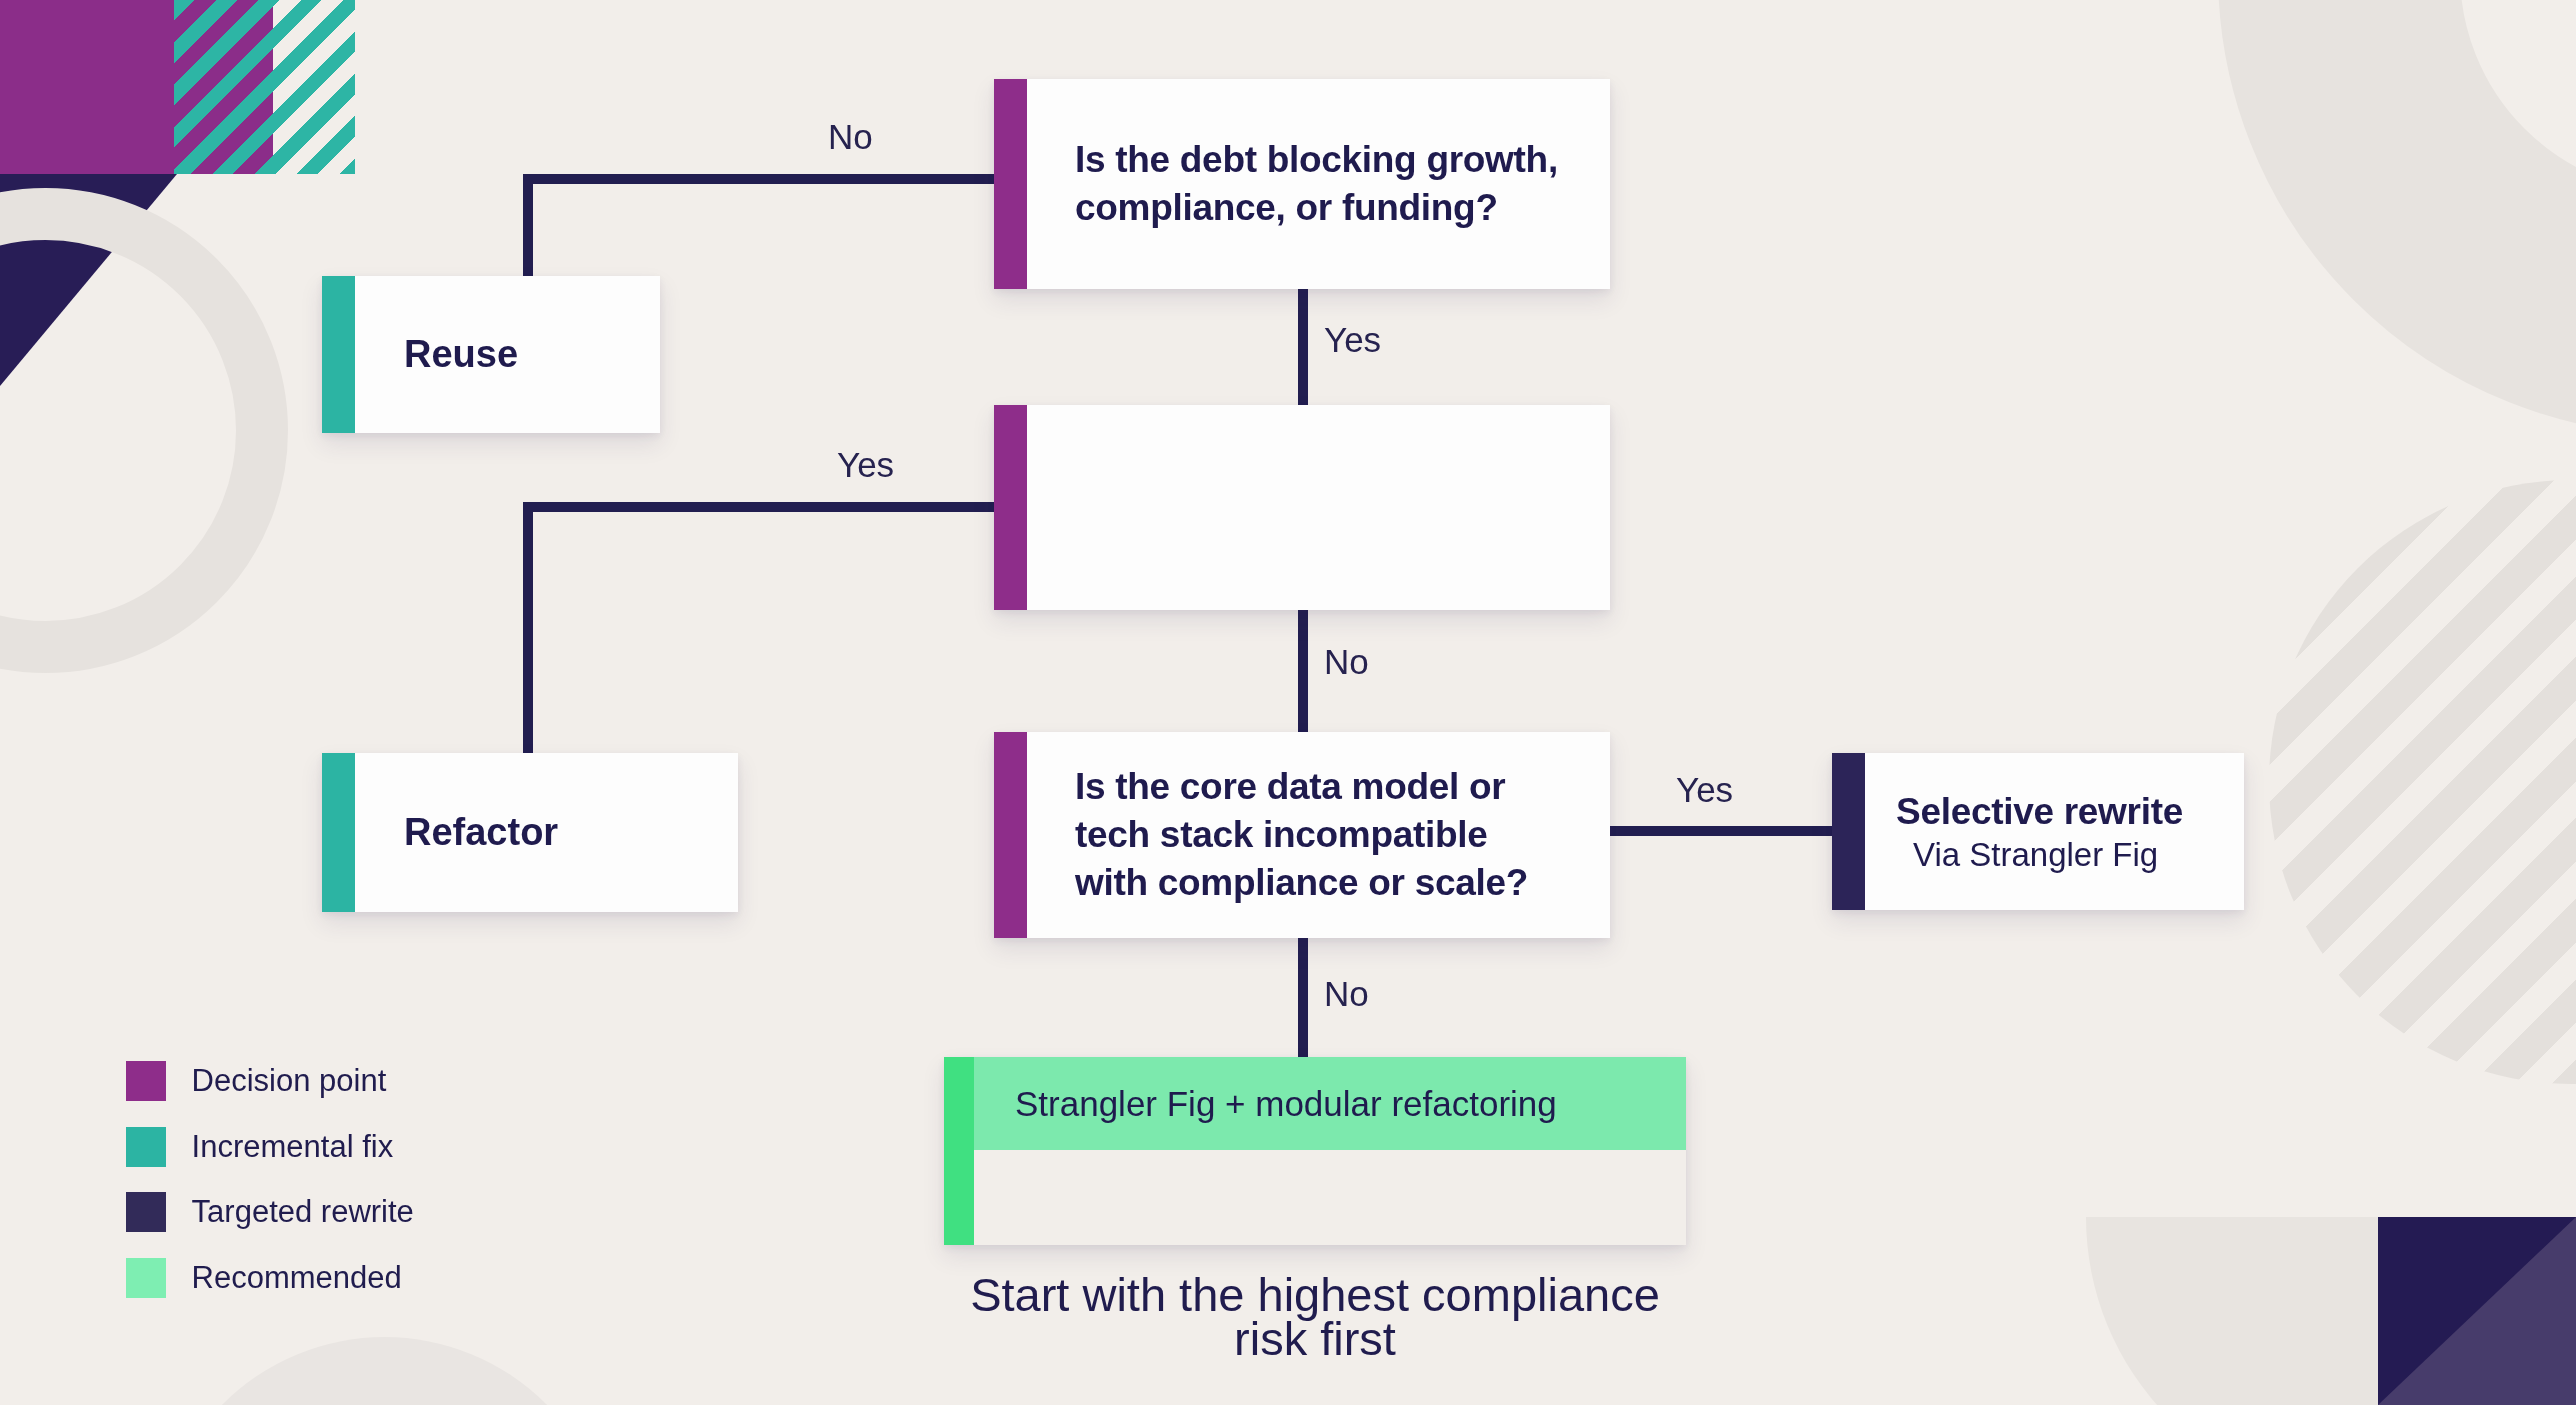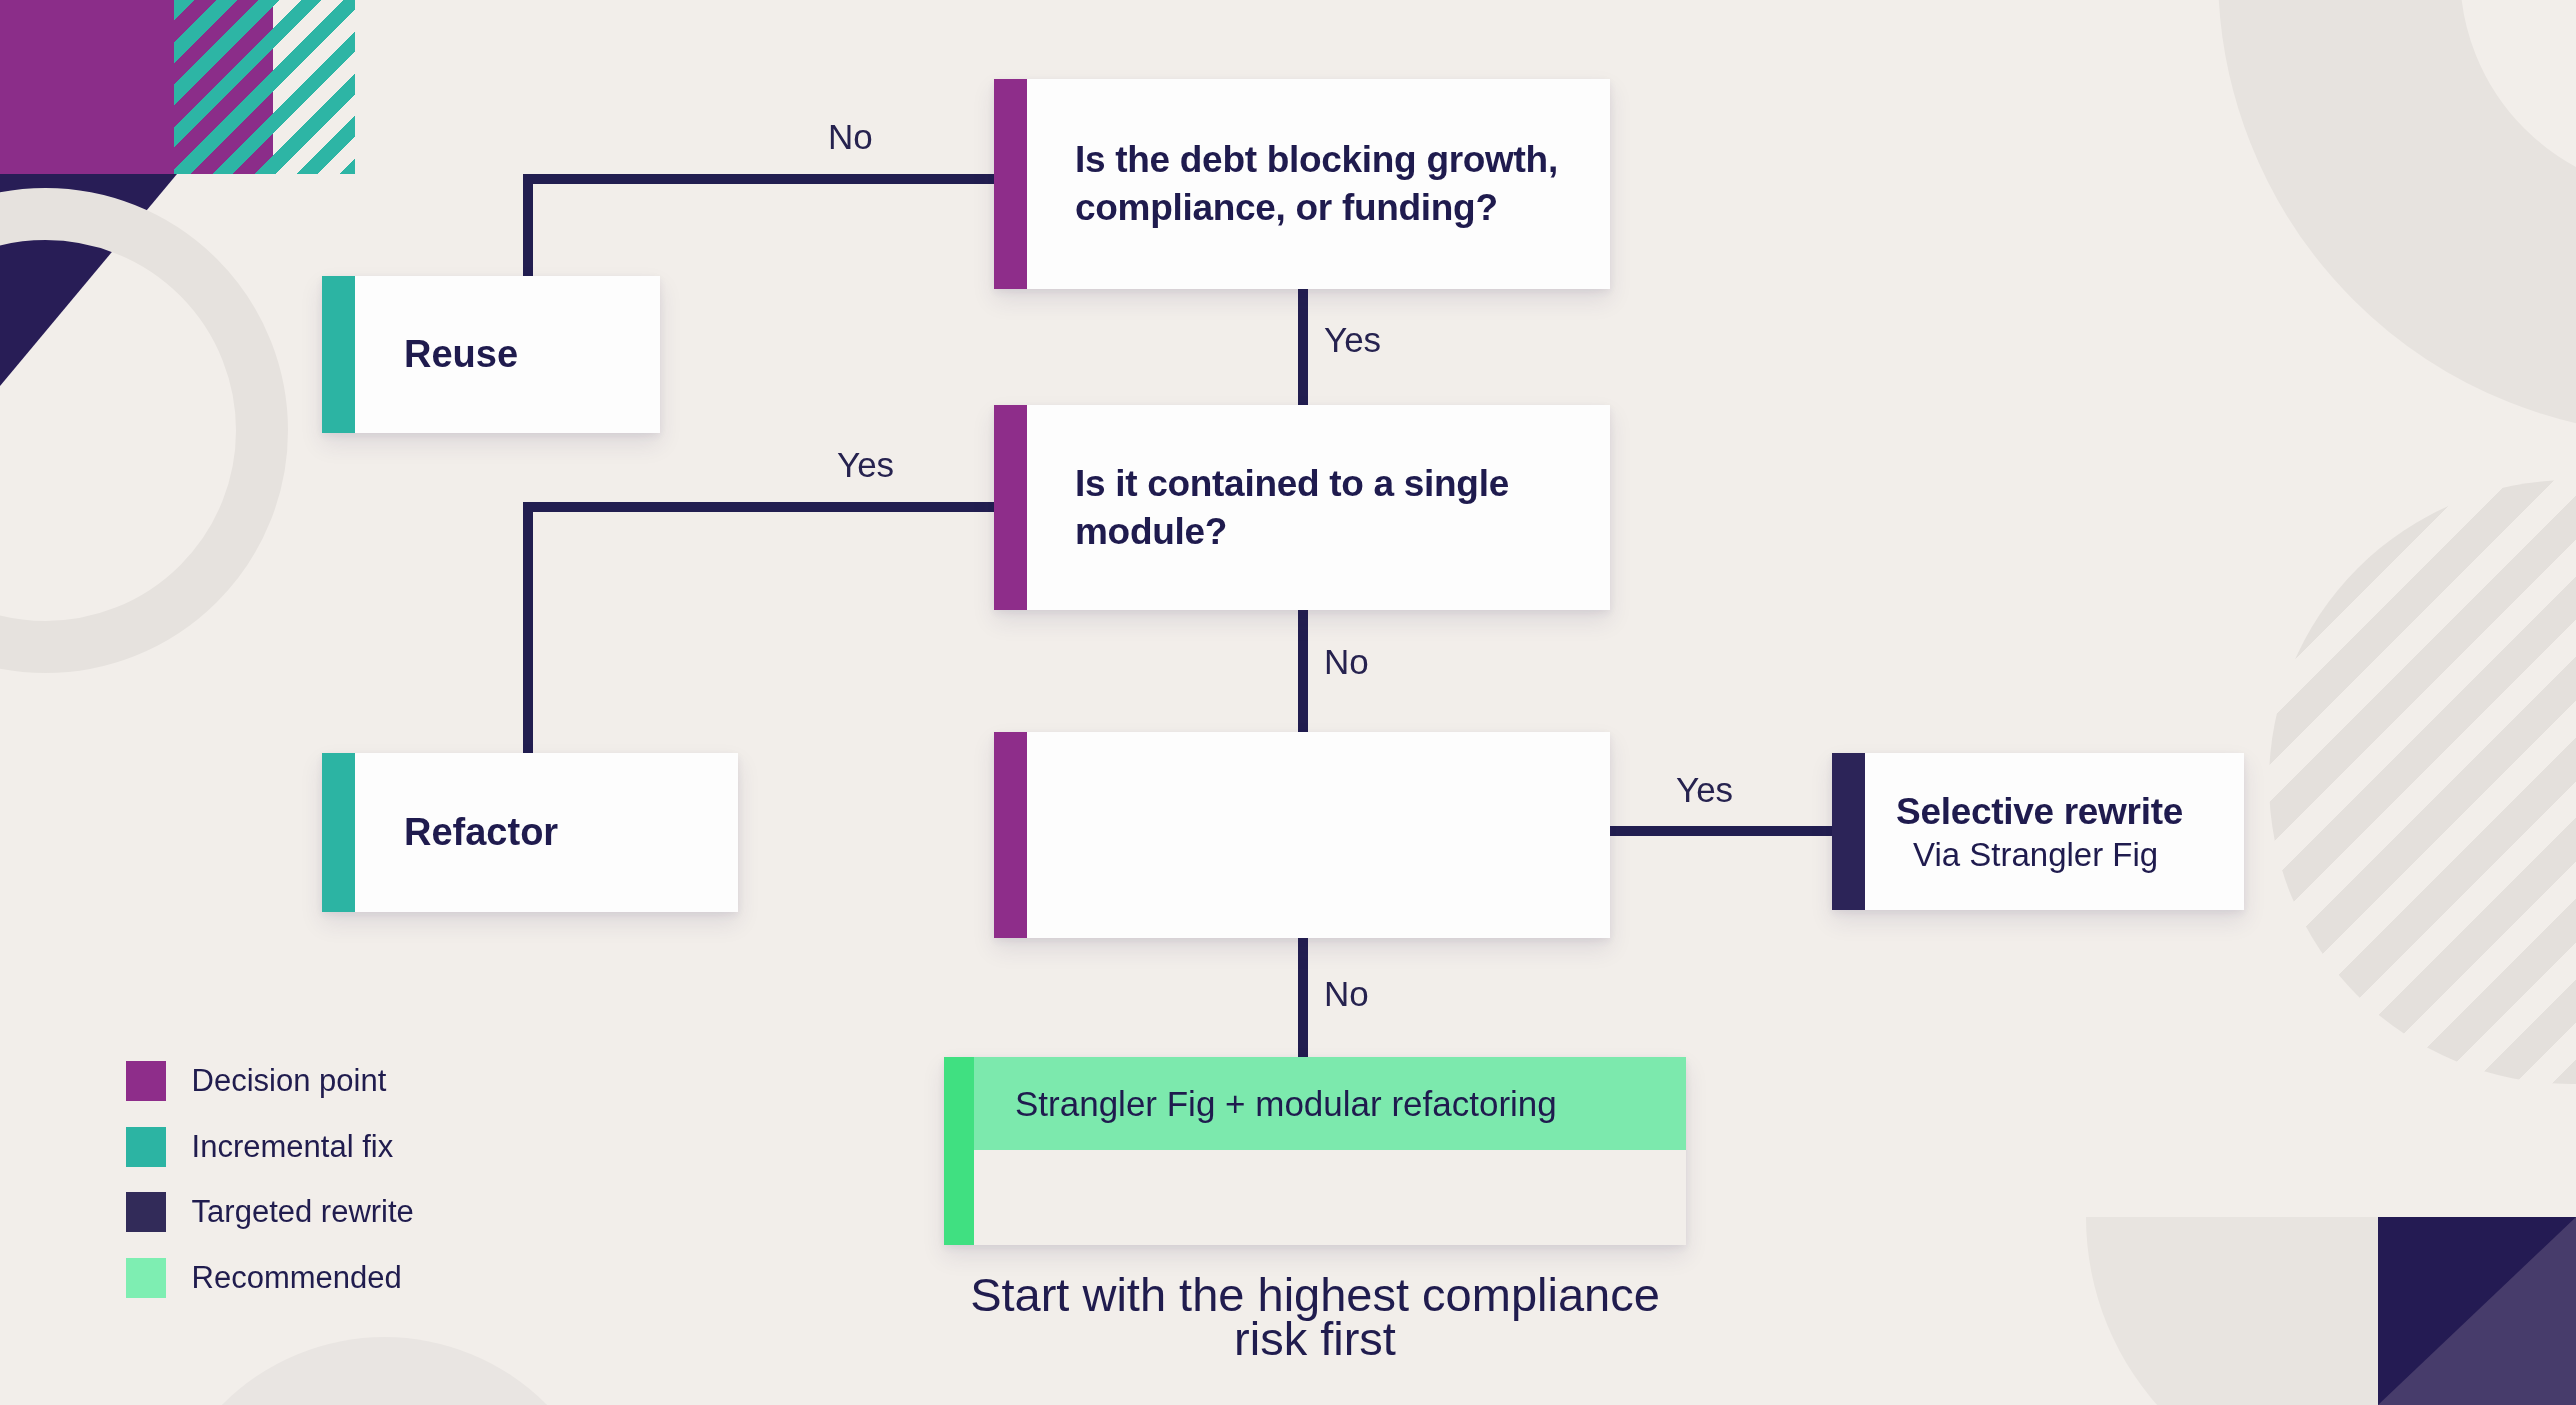--- a/index.html
+++ b/index.html
@@ -98,26 +98,27 @@
 <div class="edge-label" style="left:1324px;top:974px;">No</div>
 
 <div class="node" style="left:994px;top:79px;width:616px;height:210px;">
   <div class="bar" style="background: rgb(142, 45, 138);"></div>
   <div class="q-text">Is the debt blocking growth,
 compliance, or funding?</div>
 </div>
 
 <div class="node" style="left:994px;top:405px;width:616px;height:205px;">
   <div class="bar" style="background: rgb(142, 45, 138);"></div>
-  <div class="q-text">Is it contained to a single
-module?</div>
 </div>
 
 <div class="node" style="left:994px;top:732px;width:616px;height:206px;">
   <div class="bar" style="background: rgb(142, 45, 138);"></div>
+  <div class="q-text">Is the core data model or
+tech stack incompatible
+with compliance or scale?</div>
 </div>
 
 <div class="node" style="left:322px;top:276px;width:338px;height:157px;">
   <div class="bar" style="background: rgb(44, 180, 163);"></div>
   <div class="result-text">Reuse</div>
 </div>
 
 <div class="node" style="left:322px;top:753px;width:416px;height:159px;">
   <div class="bar" style="background: rgb(44, 180, 163);"></div>
   <div class="result-text">Refactor</div>

